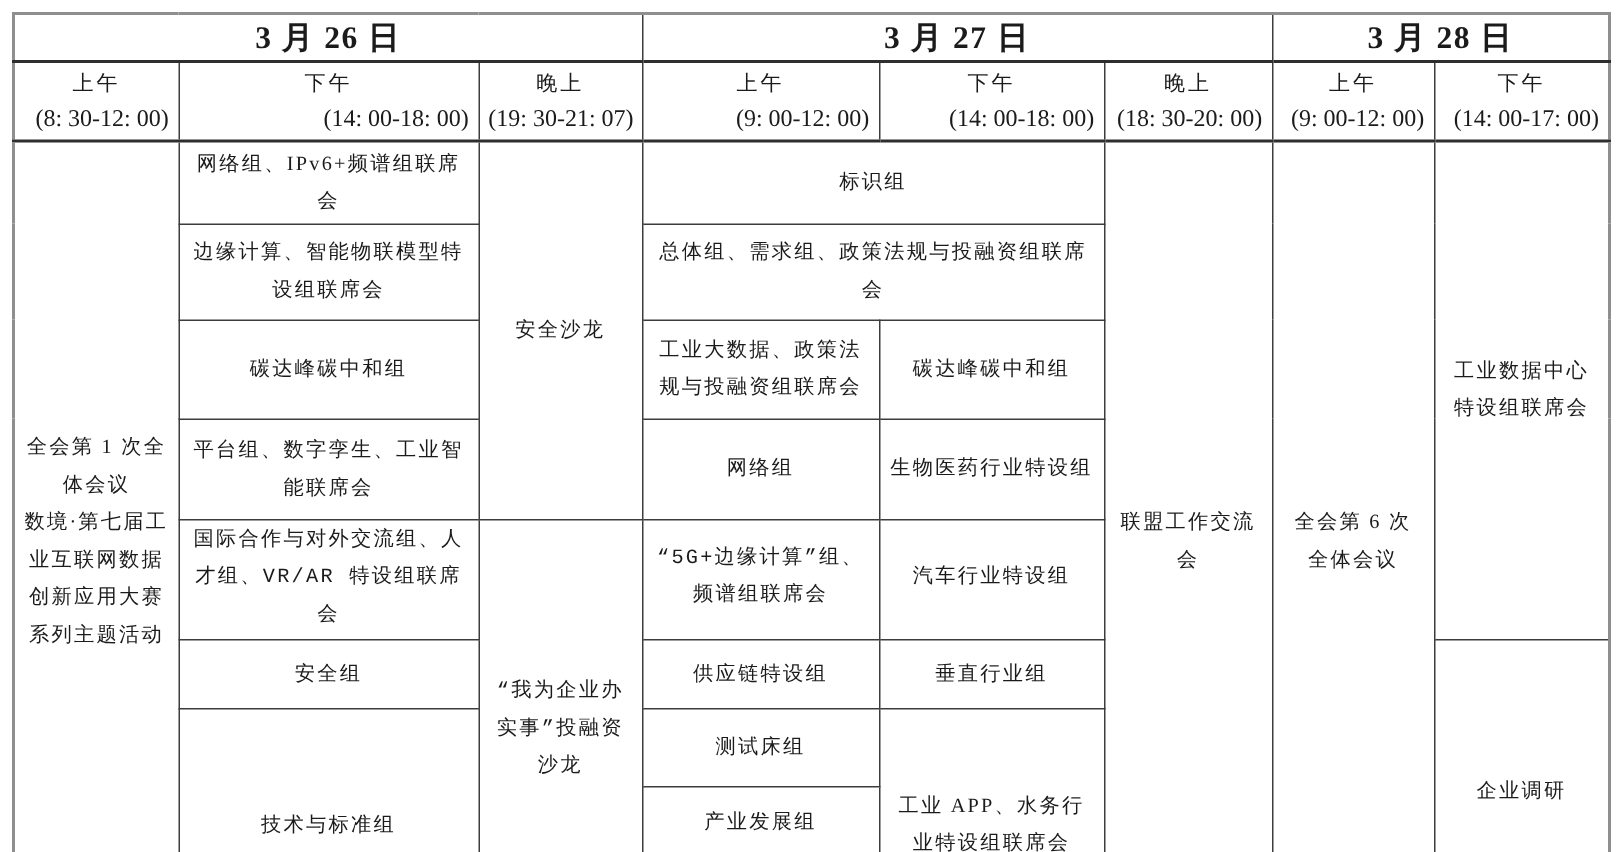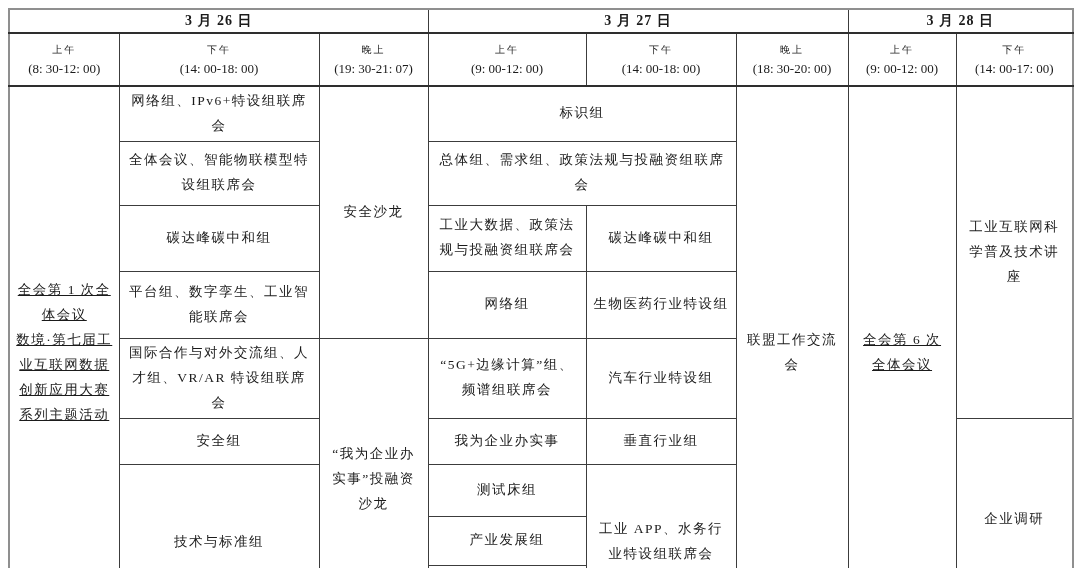--- a/index.html
+++ b/index.html
@@ -27,51 +27,52 @@
     border: 1px solid #3c3c3c;
     text-align: center;
     vertical-align: middle;
     color: #1b1b1b;
     padding: 2px 6px;
     font-weight: normal;
     overflow: hidden;
   }
   tr.date-row { height: 24px; }
   tr.date-row th {
-    font-size: 14px;
+    font-size: 21px;
     font-weight: bold;
     letter-spacing: 1px;
     border-bottom: 2px solid #2e2e2e;
     padding: 1px 20px;
   }
   tr.slot-row { height: 53px; }
   tr.slot-row th { border-bottom: 2px solid #2e2e2e; }
   .period {
-    font-size: 10px;
+    font-size: 14px;
     letter-spacing: 2px;
     line-height: 1.5;
   }
   .time {
-    font-size: 13px;
+    font-size: 16px;
     letter-spacing: 0px;
     margin-top: 4px;
     white-space: nowrap;
+    text-align: right;
   }
   .schedule td {
     font-size: 13.5px;
     letter-spacing: 1.5px;
     line-height: 1.85;
   }
   .cell-line { display: block; }
-  .plenary-cell .cell-line { margin: 0; text-decoration: underline; }
+  .plenary-cell .cell-line { margin: 0; }
   tr.r1 { height: 34px; }
   tr.r2 { height: 64px; }
   tr.r3 { height: 66px; }
   tr.r4 { height: 67px; }
-  tr.r5 { height: 64px; }
+  tr.r5 { height: 64px; font-family: Liberation Mono, monospace; }
   tr.r6 { height: 46px; }
   tr.r7 { height: 52px; }
   tr.r8 { height: 49px; }
   tr.r9 { height: 33px; }
 </style>
 </head>
 <body>
 
 <div class="page">
   <table class="schedule">
@@ -125,53 +126,53 @@
           <div class="time">(14: 00-17: 00)</div>
         </th>
       </tr>
     </thead>
     <tbody>
       <tr class="r1">
         <td rowspan="9" class="plenary-cell">
           <span class="cell-line">全会第 1 次全体会议</span>
           <span class="cell-line">数境·第七届工业互联网数据创新应用大赛系列主题活动</span>
         </td>
-        <td>网络组、IPv6+特设组联席会</td>
+        <td>网络组、IPv6+频谱组联席会</td>
         <td rowspan="4">安全沙龙</td>
         <td colspan="2">标识组</td>
         <td rowspan="9">联盟工作交流会</td>
         <td rowspan="9" class="plenary-cell">
           <span class="cell-line">全会第 6 次</span>
           <span class="cell-line">全体会议</span>
         </td>
-        <td rowspan="5">工业互联网科学普及技术讲座</td>
+        <td rowspan="5">工业数据中心特设组联席会</td>
       </tr>
       <tr class="r2">
-        <td>全体会议、智能物联模型特设组联席会</td>
+        <td>边缘计算、智能物联模型特设组联席会</td>
         <td colspan="2">总体组、需求组、政策法规与投融资组联席会</td>
       </tr>
       <tr class="r3">
         <td>碳达峰碳中和组</td>
         <td>工业大数据、政策法规与投融资组联席会</td>
         <td>碳达峰碳中和组</td>
       </tr>
       <tr class="r4">
         <td>平台组、数字孪生、工业智能联席会</td>
         <td>网络组</td>
         <td>生物医药行业特设组</td>
       </tr>
       <tr class="r5">
         <td>国际合作与对外交流组、人才组、VR/AR 特设组联席会</td>
         <td rowspan="5">“我为企业办实事”投融资沙龙</td>
         <td>“5G+边缘计算”组、频谱组联席会</td>
         <td>汽车行业特设组</td>
       </tr>
       <tr class="r6">
         <td>安全组</td>
-        <td>我为企业办实事</td>
+        <td>供应链特设组</td>
         <td>垂直行业组</td>
         <td rowspan="4">企业调研</td>
       </tr>
       <tr class="r7">
         <td rowspan="3">技术与标准组</td>
         <td>测试床组</td>
         <td rowspan="3">工业 APP、水务行业特设组联席会</td>
       </tr>
       <tr class="r8">
         <td>产业发展组</td>

